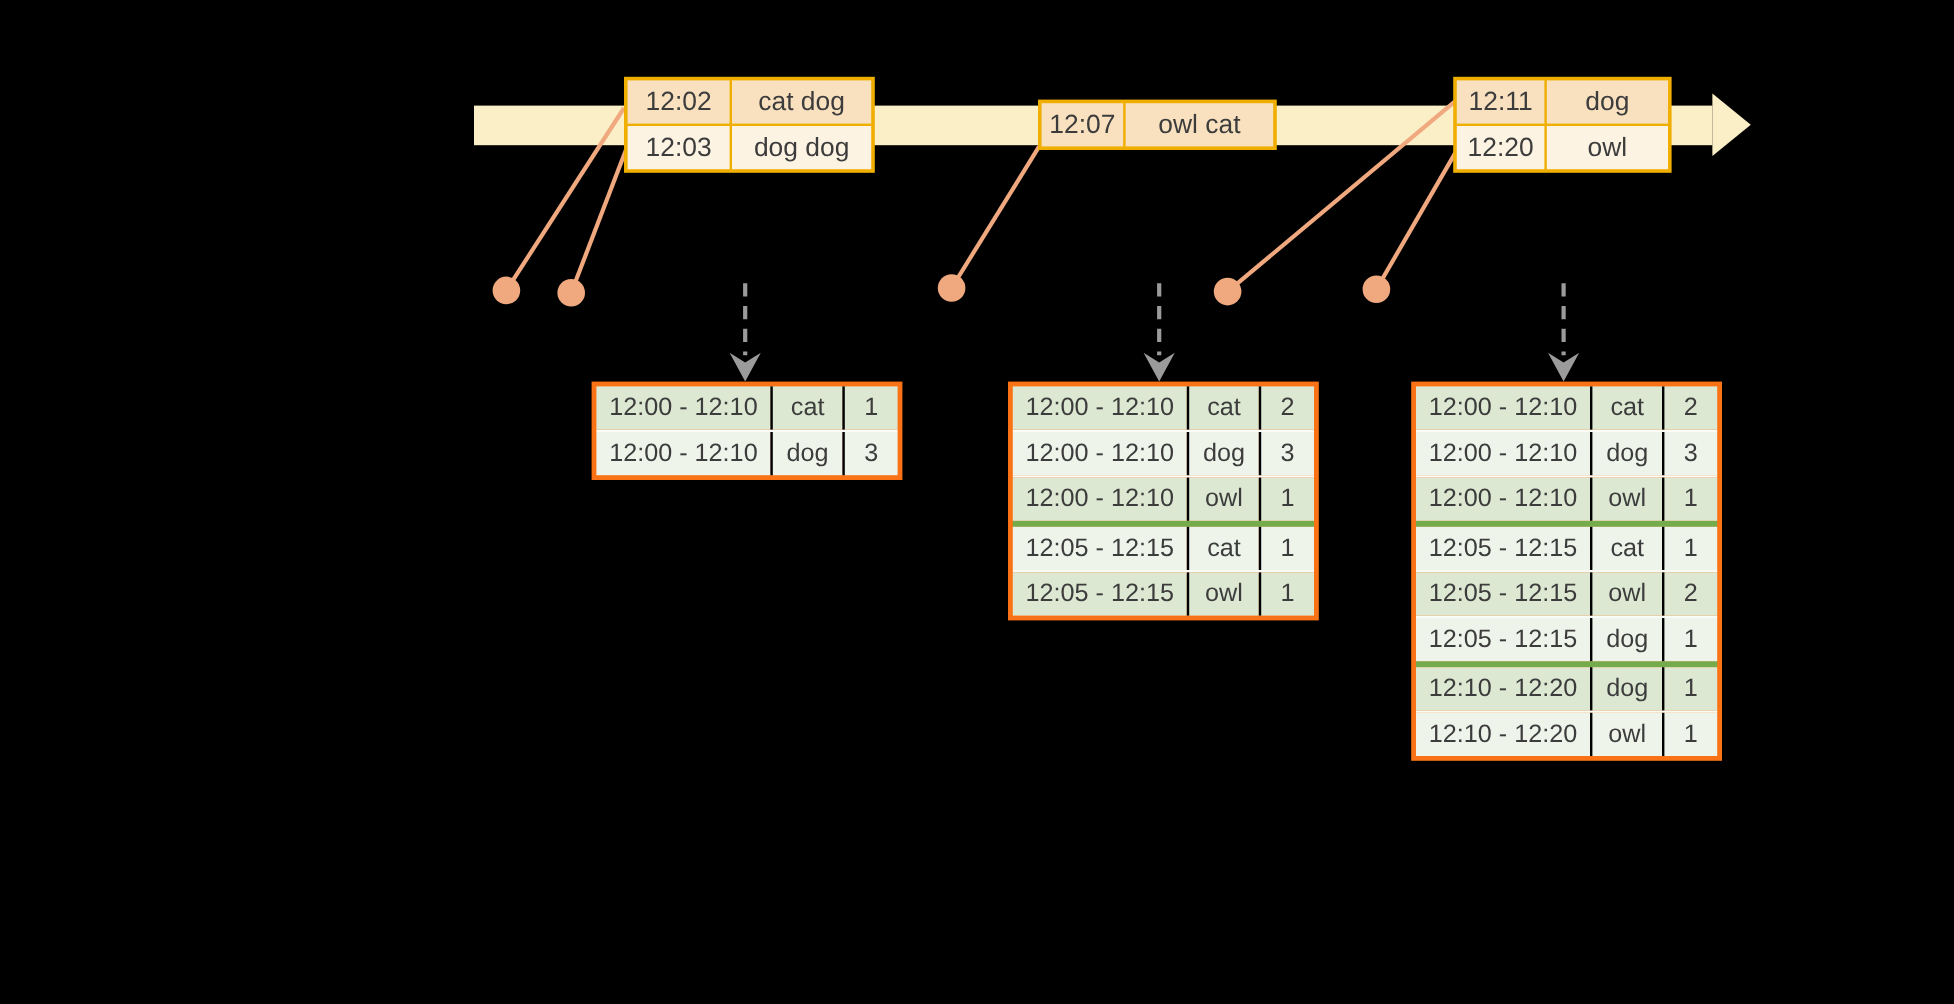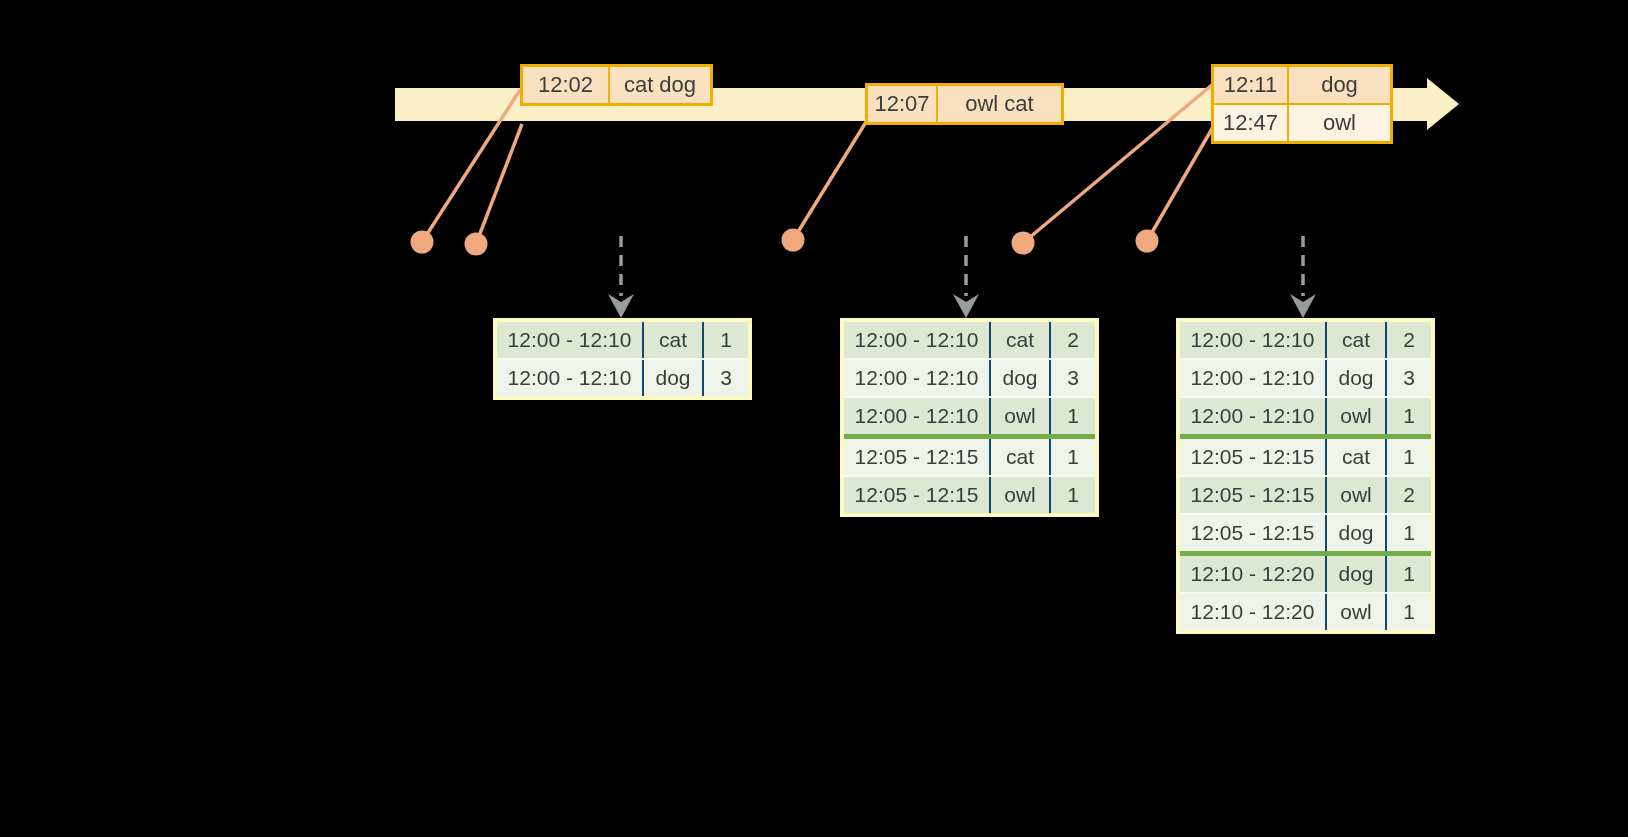--- a/index.html
+++ b/index.html
@@ -16,35 +16,35 @@
 
   
   .otable{position:absolute;z-index:3;background:#efae00;padding:3px;display:flex;flex-direction:column;}
   .otable .trow{display:flex;}
   .otable .trow + .trow{margin-top:2px;}
   .otable .tcell{height:36px;display:flex;align-items:center;justify-content:center;
                  font-size:22px;background:#fdf3e3;}
   .otable .tcell + .tcell{margin-left:2px;}
   .otable .trow:first-child .tcell{background:#f9e1bf;}
   .otable .c-time{width:85px;}
-  .otable .c-words{width:100px;}
+  .otable .c-words{width:116px;}
   #input1{left:520px;top:64px;justify-content:space-between;}
   #input2{left:865px;top:83px;}
   #input2 .c-time{width:68px;} #input2 .c-words{width:123px;text-align:right;}
   #input3{left:1211px;top:64px;}
   #input3 .c-time{width:73px;} #input3 .c-words{width:101px;}
 
   
-  .gtable{position:absolute;z-index:3;background:#fef9c3;padding:4px;display:flex;flex-direction:column;}
+  .gtable{position:absolute;z-index:3;background:#f97316;padding:4px;display:flex;flex-direction:column;}
   .gtable .trow{display:flex;border-bottom:2px solid #f8fbf6;}
   .gtable .trow:last-child{border-bottom:none;}
   .gtable .trow.pre-gsep{border-bottom:5px solid #74ac4c;}
   .gtable .tcell{height:36px;display:flex;align-items:center;justify-content:center;
                  font-size:21px;background:#dce8d2;}
-  .gtable .tcell + .tcell{border-left:2px solid #0c4a6e;}
+  .gtable .tcell + .tcell{border-left:2px solid #000000;}
   .gtable .trow.alt .tcell{background:#eff4eb;}
   .gtable .c-window{width:145px;}
   .gtable .c-word{width:58px;}
   .gtable .c-count{width:44px;}
   #result1{left:493px;top:318px;}
   #result2{left:840px;top:318px;}
   #result3{left:1176px;top:318px;}
 </style>
 </head>
 <body>
@@ -82,34 +82,38 @@
       <polygon points="953,294 966,302 979,294 966,318"></polygon>
       <polygon points="1290,294 1303,302 1316,294 1303,318"></polygon>
     </g>
   </svg>
 
   <div id="input1" class="otable">
       <div class="trow">
         <div class="tcell c-time">12:02</div>
         <div class="tcell c-words">cat dog</div>
       </div>
+      <div class="trow alt">
+        <div class="tcell c-time">12:03</div>
+        <div class="tcell c-words">dog dog</div>
+      </div>
     </div>
   <div id="input2" class="otable">
       <div class="trow">
         <div class="tcell c-time">12:07</div>
         <div class="tcell c-words">owl cat</div>
       </div>
     </div>
   <div id="input3" class="otable">
       <div class="trow">
         <div class="tcell c-time">12:11</div>
         <div class="tcell c-words">dog</div>
       </div>
       <div class="trow alt">
-        <div class="tcell c-time">12:47</div>
+        <div class="tcell c-time">12:20</div>
         <div class="tcell c-words">owl</div>
       </div>
     </div>
 
   <div id="result1" class="gtable">
       <div class="trow">
         <div class="tcell c-window">12:00 - 12:10</div>
         <div class="tcell c-word">cat</div>
         <div class="tcell c-count">1</div>
       </div>

